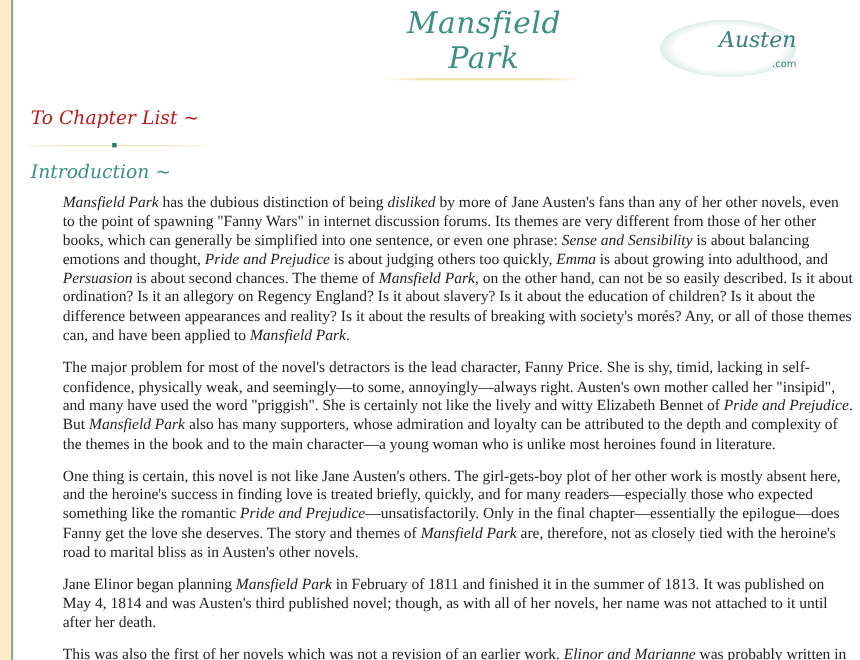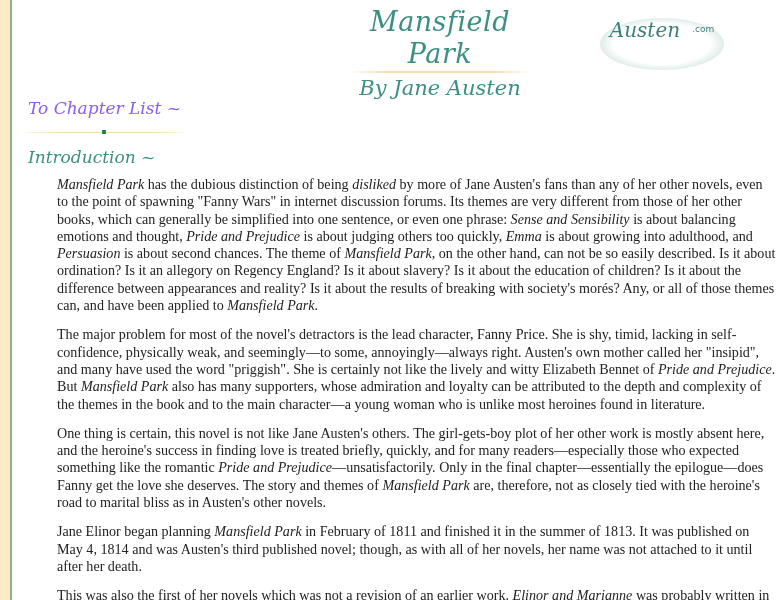--- a/index.html
+++ b/index.html
@@ -30,33 +30,33 @@
     background: linear-gradient(to right, rgba(248,228,176,0), #f3dfae 20%, #f3dfae 80%, rgba(248,228,176,0));
   }
   .byline {
     font-family: "DejaVu Serif", serif; font-style: italic;
     color: #3d8f84; font-size: 21px; line-height: 26px;
   }
   .logo {
     position: absolute; left: 600px; top: 18px; width: 124px; height: 52px;
     border-radius: 50%;
     background: radial-gradient(ellipse at center, #ffffff 55%, #dcebe8 72%, #c2dbd5 85%, #ffffff 100%);
-    display: flex; align-items: flex-start; justify-content: center;
+    display: flex; align-items: flex-end; justify-content: center; flex-direction: column;
   }
   .logo-main {
     font-family: "DejaVu Serif", serif; font-style: italic;
     color: #3d7f78; font-size: 20px;
   }
   .logo-suffix {
     font-family: "DejaVu Sans", sans-serif; color: #3d7f78; font-size: 9px; margin-left: 12px; margin-top: 6px;
   }
   .nav-link {
     position: absolute; left: 28px; top: 98px;
     font-family: "DejaVu Serif", serif; font-style: italic;
-    color: #8b5cf6; font-size: 17px; text-decoration: none; cursor: pointer;
+    color: #b91c1c; font-size: 17px; text-decoration: none; cursor: pointer;
   }
   .divider {
     position: absolute; left: 26px; top: 131px; width: 160px; height: 4px;
   }
   .divider .line {
     position: absolute; top: 1px; left: 0; right: 0; height: 1px;
     background: linear-gradient(to right, rgba(248,228,176,0.3), #f3deaa 20%, #f3deaa 80%, rgba(248,228,176,0.2));
   }
   .divider .dot {
     position: absolute; left: 76px; top: -1px; width: 4px; height: 4px; background: #227f76;
@@ -75,21 +75,20 @@
 </style>
 </head>
 <body>
 
 <div class="left-stripe"></div>
 
 <div class="header">
   <div class="title-block">
     <div class="title">Mansfield Park</div>
     <div class="title-rule"></div>
-    <div class="byline">By Jane Austen</div>
   </div>
   <a class="logo">
     <span class="logo-main">Austen</span>
     <span class="logo-suffix">.com</span>
   </a>
 </div>
 
 <a class="nav-link">To Chapter List ~</a>
 
 <div class="divider">

